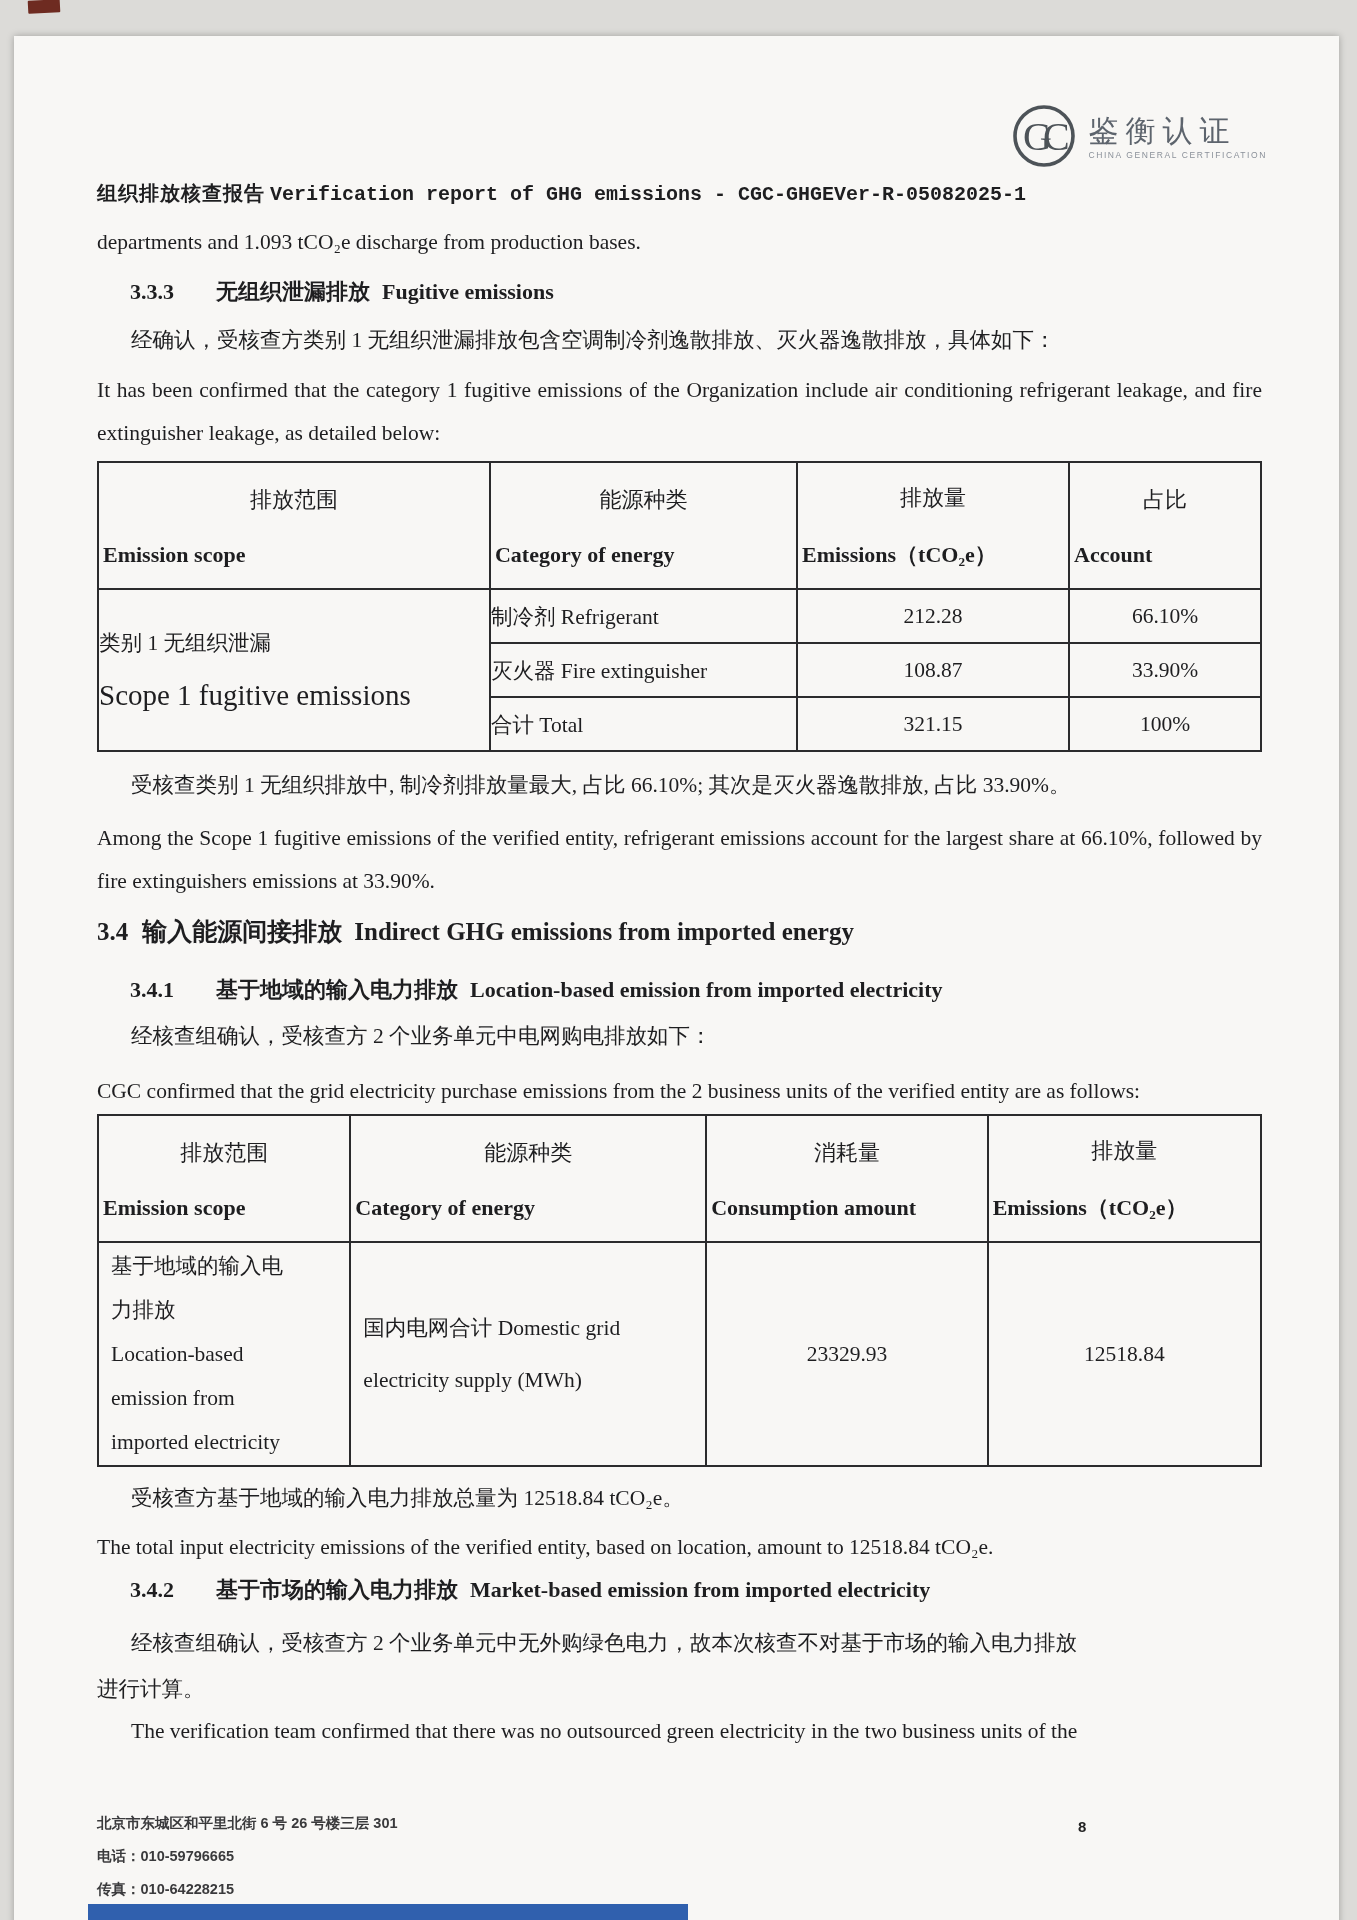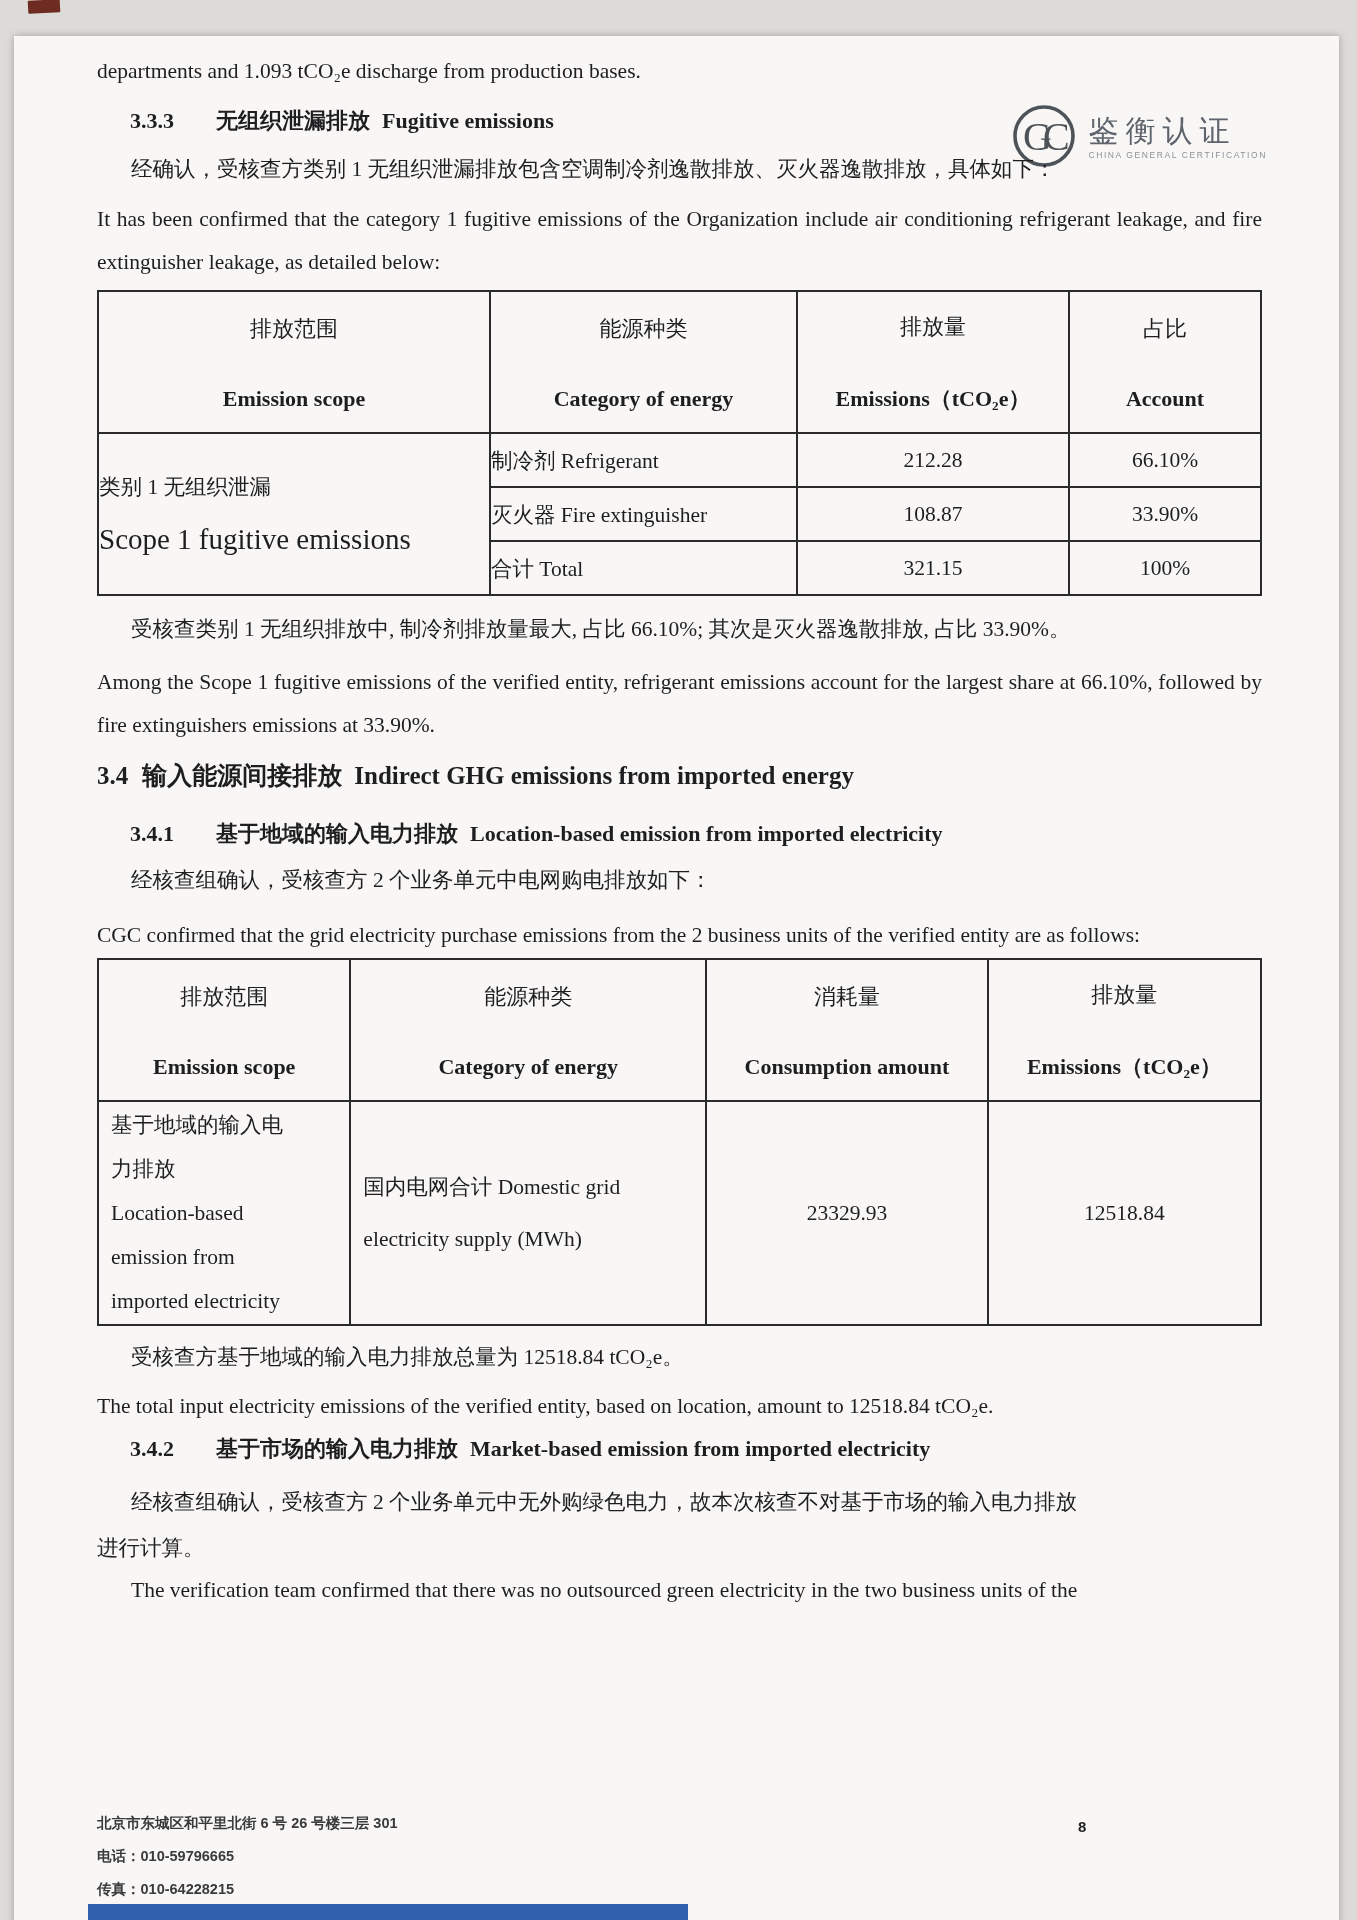--- a/index.html
+++ b/index.html
@@ -55,21 +55,21 @@
   .p342en{margin-top:4px;}
 
   
   table.t{border-collapse:collapse;width:100%;table-layout:fixed;}
   table.t1{margin-top:6px;}
   table.t2{margin-top:0px;}
   .t th,.t td{border:2px solid #2b2b2d;font-weight:normal;padding:0;}
   .t th{vertical-align:middle;padding:20px 4px 18px 4px;}
   .thcn{font-size:22px;font-weight:normal;text-align:center;
         font-family:"Liberation Sans","DejaVu Sans",sans-serif;}
-  .then{font-size:22px;font-weight:bold;text-align:center;margin-top:42px;
+  .then{font-size:22px;font-weight:bold;text-align:left;margin-top:27px;
         font-family:"Liberation Serif","DejaVu Serif",serif;}
   .t1 td{height:52px;font-size:21.5px;}
   .cat{text-align:left;padding-left:12px;}
   .num{text-align:center;}
   .scopecell{text-align:left;padding-left:14px;vertical-align:middle;}
   .scn{font-size:21.5px;}
   .sen{font-size:29px;margin-top:22px;}
   .t2 td{font-size:21.5px;vertical-align:middle;}
   .t2 .scope2{height:222px;text-align:left;padding-left:12px;line-height:44px;vertical-align:middle;}
   .t2 .cat2{text-align:left;padding-left:12px;line-height:52px;}
@@ -103,20 +103,24 @@
       </svg>
     </span>
     <span class="logo-text">
       <div class="logo-cn">鉴衡认证</div>
       <div class="logo-en">CHINA GENERAL CERTIFICATION</div>
     </span>
   </div>
 
   <div class="content">
 
+    <div class="doc-header">
+      <span class="cn">组织排放核查报告</span>
+      <span class="en">Verification report of GHG emissions - CGC-GHGEVer-R-05082025-1</span>
+    </div>
 
     <p class="p-intro">departments and 1.093 tCO₂e discharge from production bases.</p>
 
     <div class="h3">
       <span class="hnum">3.3.3</span><span class="hcn">无组织泄漏排放</span><span class="hen">Fugitive emissions</span>
     </div>
 
     <p class="p333cn indent">经确认，受核查方类别 1 无组织泄漏排放包含空调制冷剂逸散排放、灭火器逸散排放，具体如下：</p>
     <p class="p333en just">It has been confirmed that the category 1 fugitive emissions of the Organization include air conditioning refrigerant leakage, and fire extinguisher leakage, as detailed below:</p>
 

